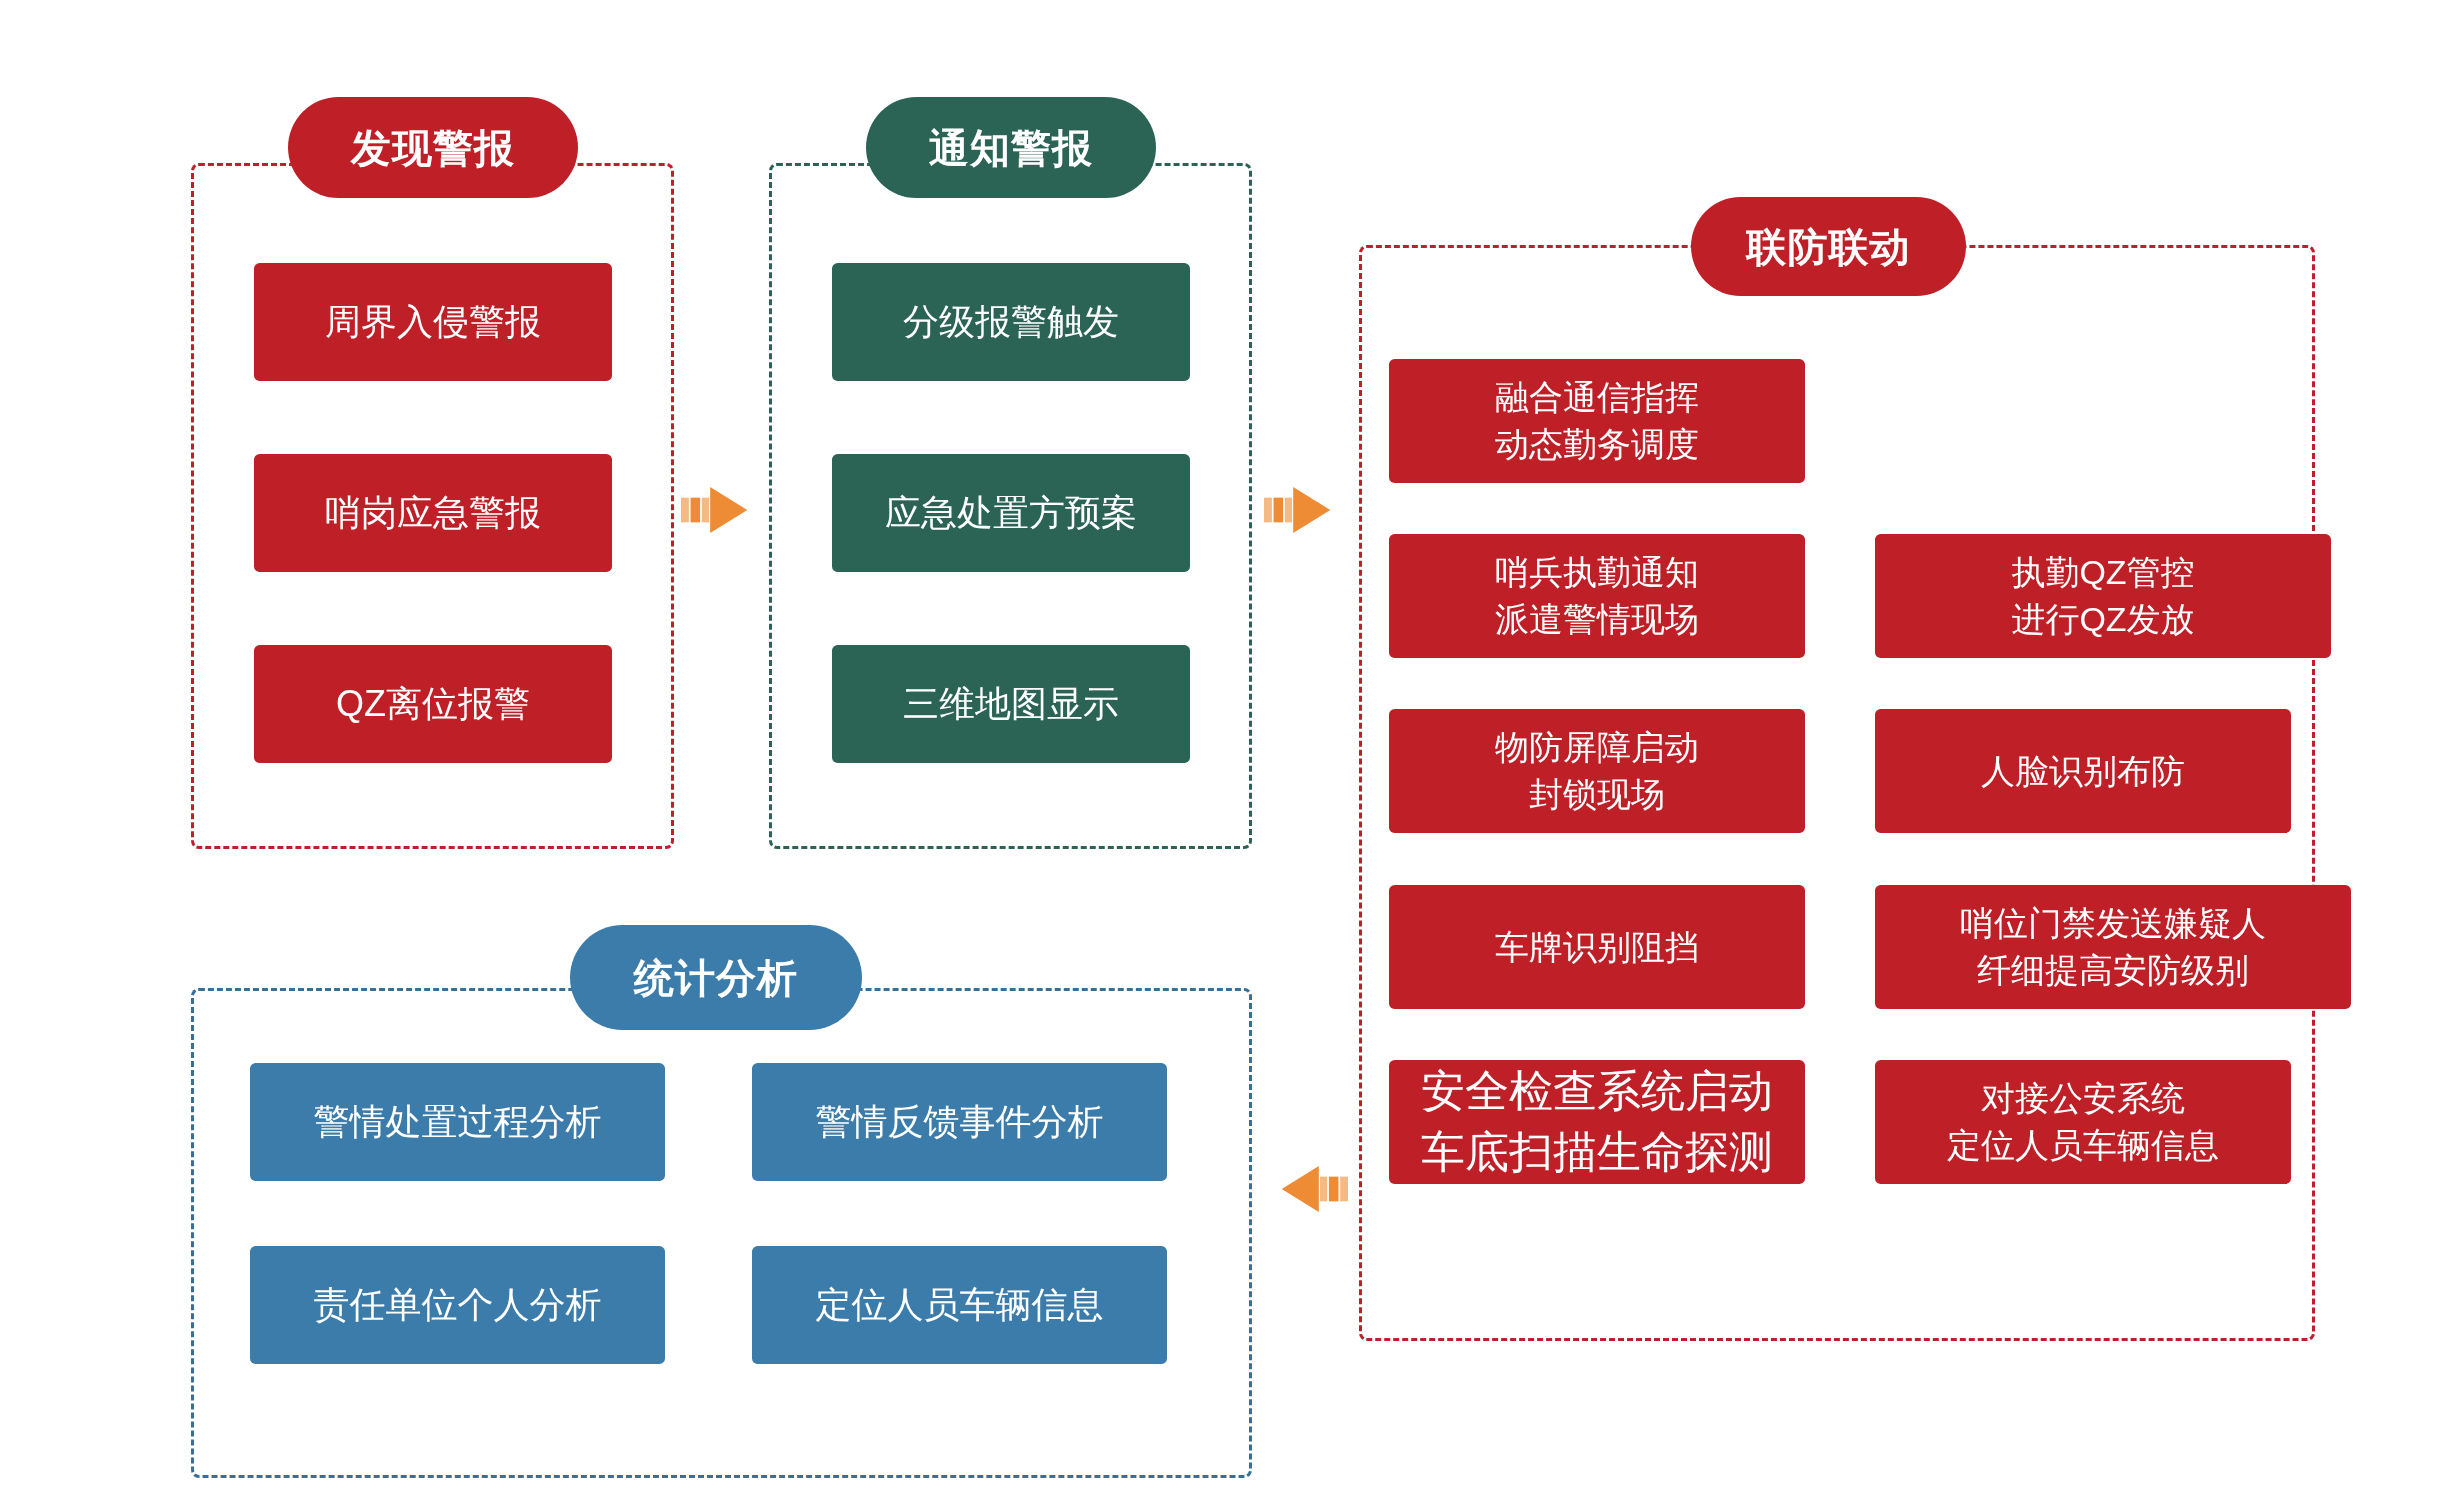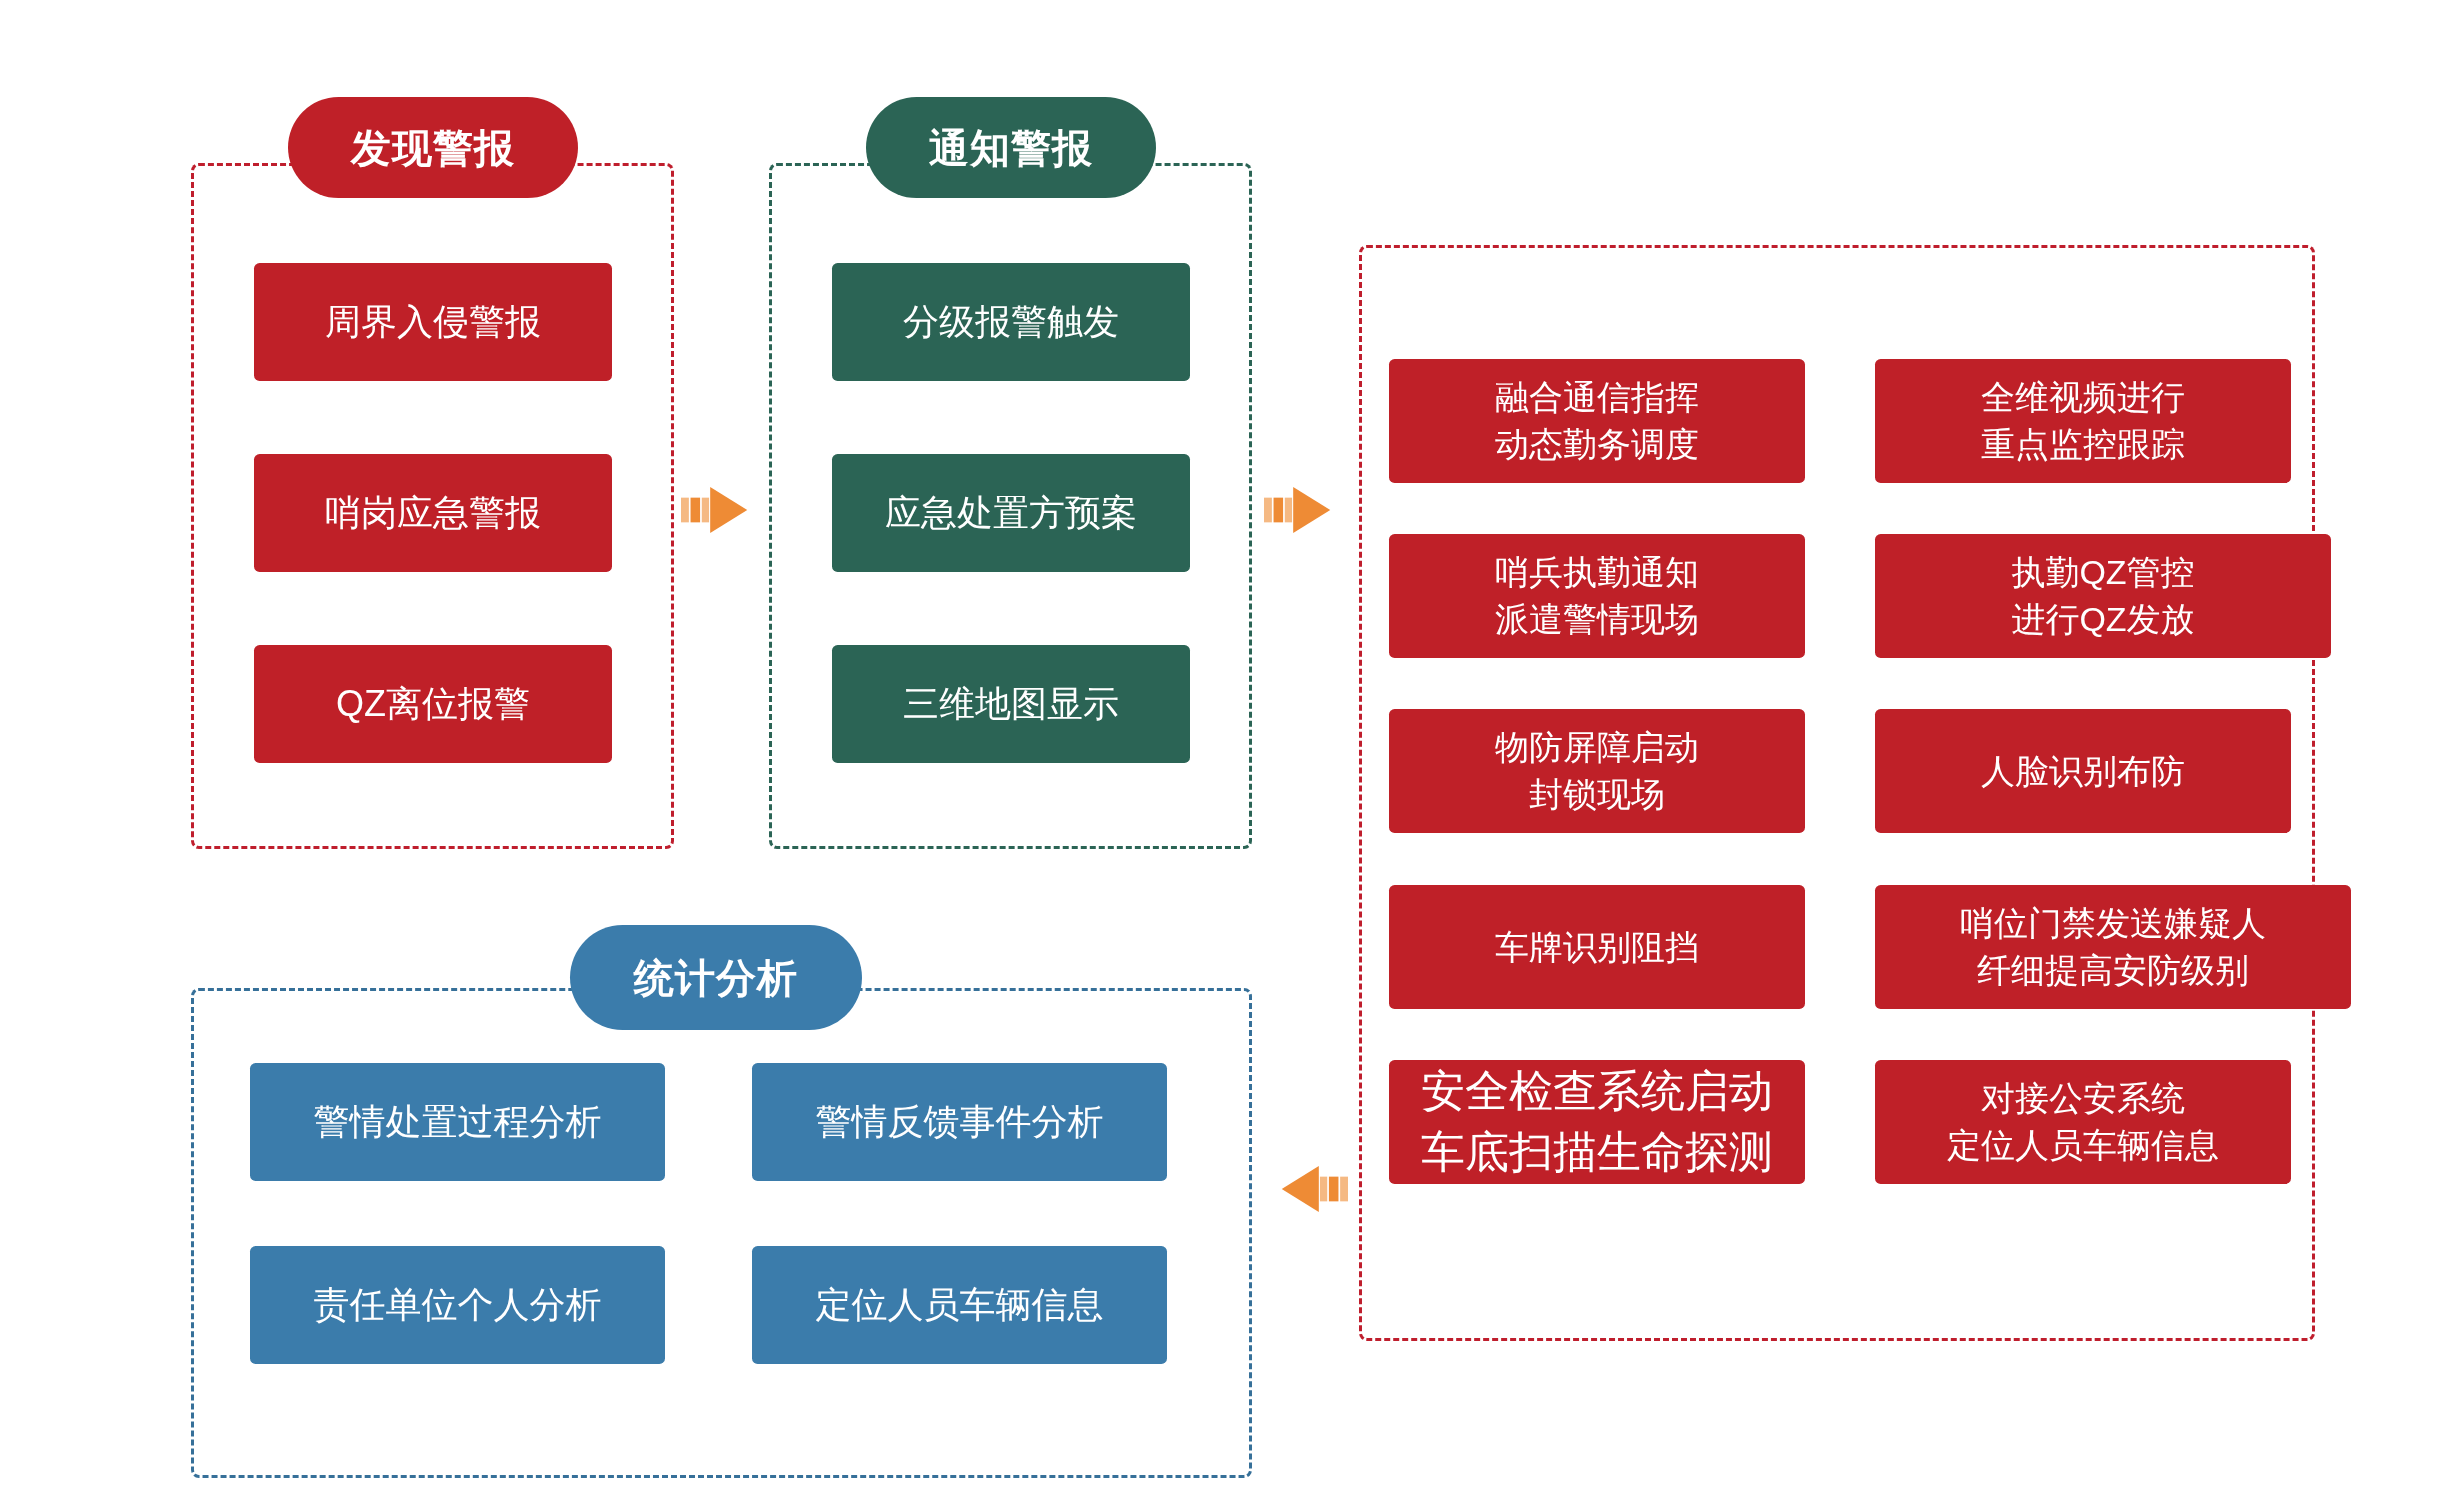--- a/index.html
+++ b/index.html
@@ -111,37 +111,36 @@
     <svg width="73" height="62" viewBox="0 0 130 110" xmlns="http://www.w3.org/2000/svg">
       <rect x="0" y="33" width="14" height="44" fill="#f5b983"></rect>
       <rect x="17" y="33" width="17" height="44" fill="#ee8b35"></rect>
       <rect x="37" y="33" width="13" height="44" fill="#f5b983"></rect>
       <path d="M52 14 L52 96 L118 55 Z" fill="#ee8b35"></path>
     </svg>
   </div>
 
   <div class="panel panel-red" style="left:1359px; top:245px; width:956px; height:1096px;"></div>
 
+  <div class="pill pill-red" style="left:1691px; top:197px; width:275px; height:99px; font-size:40px;">联防联动</div>
 
   <div class="card card-red" style="left:1389px; top:534px; width:416px; height:124px; font-size:34px;">哨兵执勤通知
 派遣警情现场</div>
 
   <div class="card card-red" style="left:1389px; top:359px; width:416px; height:124px; font-size:34px;">融合通信指挥
 动态勤务调度</div>
 
   <div class="card card-red" style="left:1389px; top:709px; width:416px; height:124px; font-size:34px;">物防屏障启动
 封锁现场</div>
 
   <div class="card card-red" style="left:1389px; top:885px; width:416px; height:124px; font-size:34px;">车牌识别阻挡</div>
 
   <div class="card card-red" style="left:1389px; top:1060px; width:416px; height:124px; font-size:44px;">安全检查系统启动
 车底扫描生命探测</div>
 
-  <div class="card card-red" style="left:1875px; top:359px; width:416px; height:124px; font-size:34px;">全维视频进行
-重点监控跟踪</div>
 
   <div class="card card-red" style="left:1875px; top:534px; width:456px; height:124px; font-size:34px;">执勤QZ管控
 进行QZ发放</div>
 
   <div class="card card-red" style="left:1875px; top:709px; width:416px; height:124px; font-size:34px;">人脸识别布防</div>
 
   <div class="card card-red" style="left:1875px; top:885px; width:476px; height:124px; font-size:34px;">哨位门禁发送嫌疑人
 纤细提高安防级别</div>
 
   <div class="card card-red" style="left:1875px; top:1060px; width:416px; height:124px; font-size:34px;">对接公安系统

